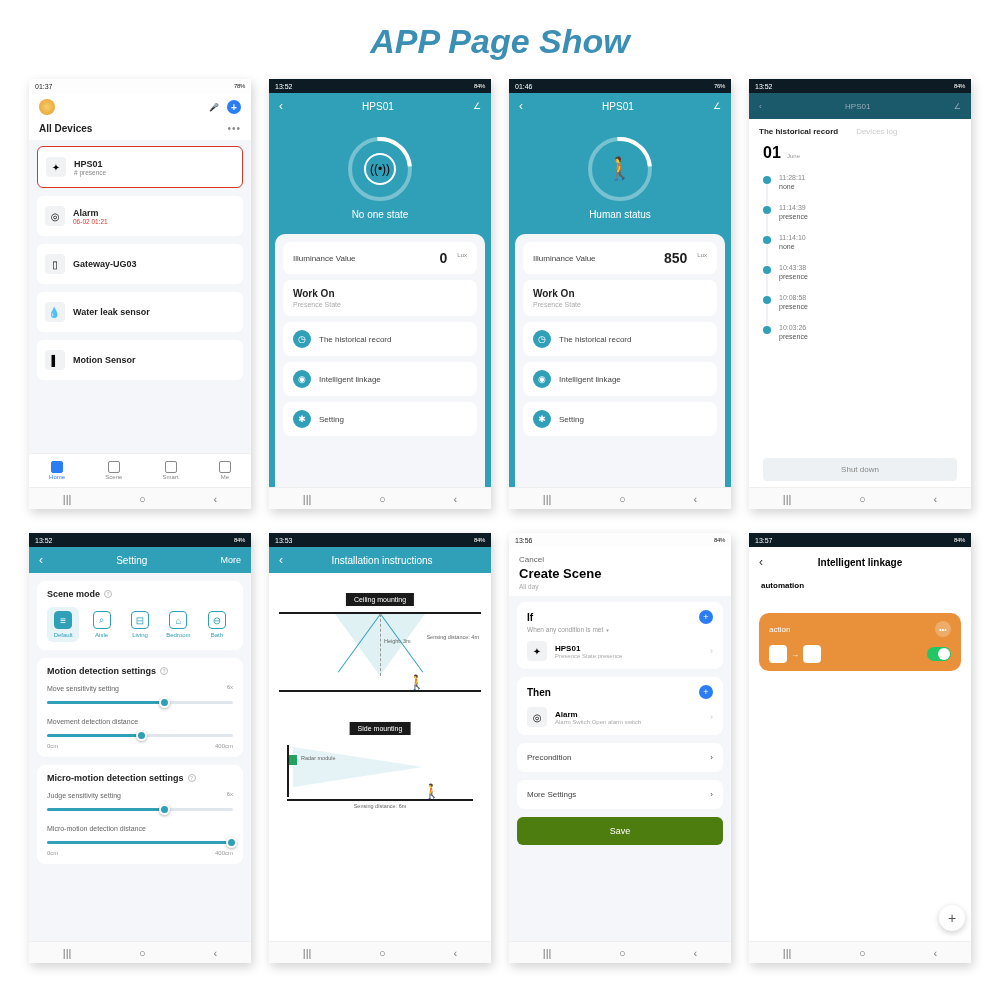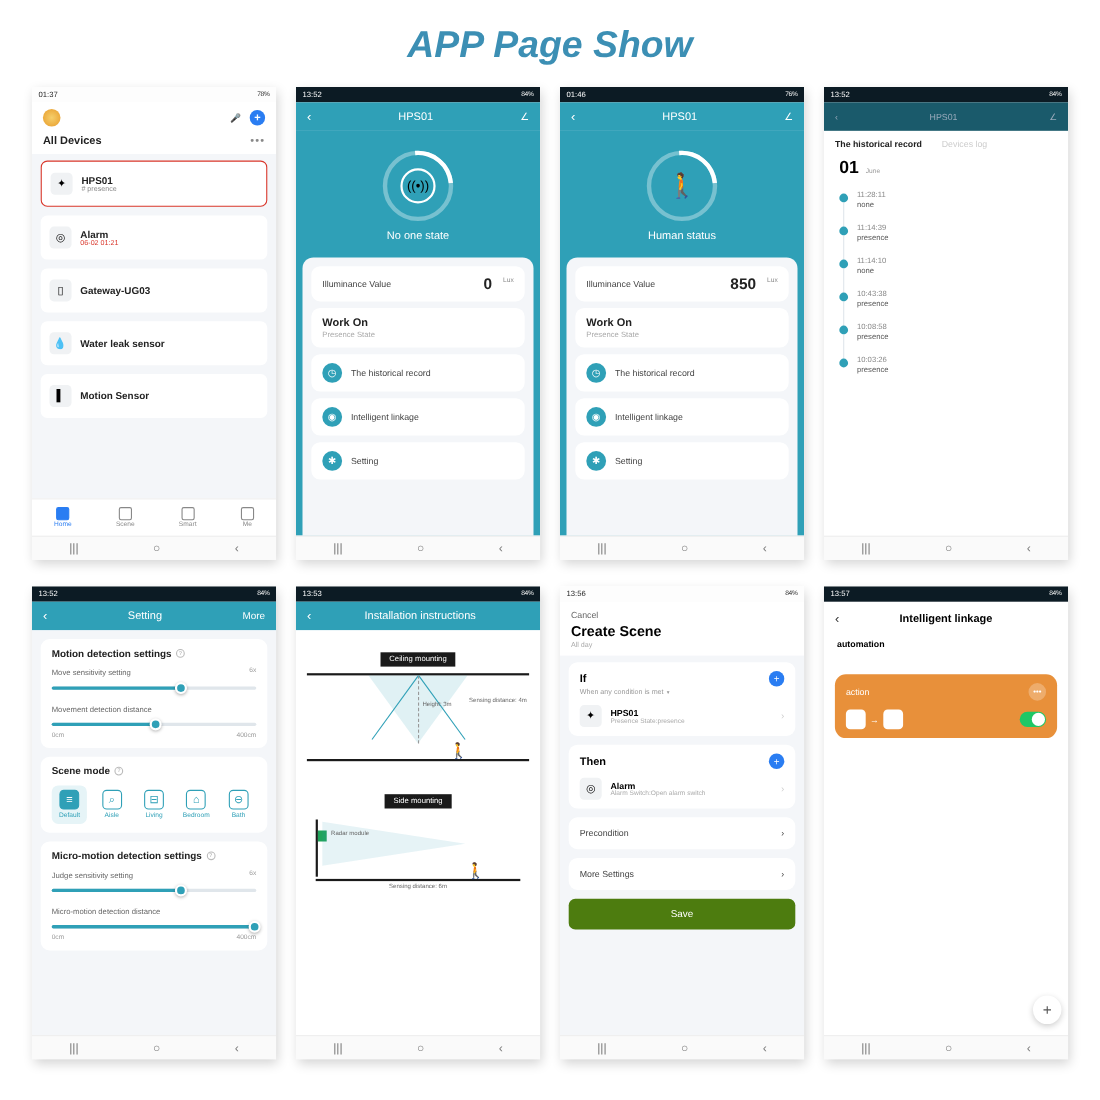--- a/index.html
+++ b/index.html
@@ -431,39 +431,68 @@
             </div>
           </div>
         <div class="hrow">
             <div class="hdot"></div>
             <div class="htxt">
               <div class="t">10:03:26</div>
               <div class="s">presence</div>
             </div>
           </div>
       </div>
+      <div class="shutbtn">Shut down</div>
     </div>
     <div class="androidnav">
         <span class="an">|||</span>
         <span class="an">○</span>
         <span class="an">‹</span>
       </div>
   </div>
 
   <div class="phone">
     <div class="statusbar dark">
       <span>13:52</span>
       <span class="sb-right">84%</span>
     </div>
     <div class="tealhdr">
       <span class="back">‹</span>
       <span class="ttl">Setting</span>
       <span class="edit">More</span>
     </div>
     <div class="s5-body">
+      <div class="scard">
+        <h5>
+            <span>Scene mode</span>
+            <span class="qmark">?</span>
+          </h5>
+        <div class="scenerow">
+          <div class="scene act">
+              <div class="sc-ico">≡</div>
+              <span>Default</span>
+            </div>
+          <div class="scene">
+              <div class="sc-ico">⌕</div>
+              <span>Aisle</span>
+            </div>
+          <div class="scene">
+              <div class="sc-ico">⊟</div>
+              <span>Living</span>
+            </div>
+          <div class="scene">
+              <div class="sc-ico">⌂</div>
+              <span>Bedroom</span>
+            </div>
+          <div class="scene">
+              <div class="sc-ico">⊖</div>
+              <span>Bath</span>
+            </div>
+        </div>
+      </div>
       <div class="scard">
         <h5>
             <span>Motion detection settings</span>
             <span class="qmark">?</span>
           </h5>
         <div class="slrow">
           <span class="slbl">Move sensitivity setting</span>
           <span class="smax">6x</span>
           <div class="slider">
               <div class="strack"></div>
@@ -474,48 +503,20 @@
         <div class="slrow">
           <span class="slbl">Movement detection distance</span>
           <div class="slider">
               <div class="strack"></div>
               <div class="sfill" style="width:50%"></div>
               <div class="sthumb" style="left:48%"></div>
             </div>
           <div class="srange">
               <span>0cm</span>
               <span>400cm</span>
-            </div>
-        </div>
-      </div>
-      <div class="scard">
-        <h5>
-            <span>Scene mode</span>
-            <span class="qmark">?</span>
-          </h5>
-        <div class="scenerow">
-          <div class="scene act">
-              <div class="sc-ico">≡</div>
-              <span>Default</span>
-            </div>
-          <div class="scene">
-              <div class="sc-ico">⌕</div>
-              <span>Aisle</span>
-            </div>
-          <div class="scene">
-              <div class="sc-ico">⊟</div>
-              <span>Living</span>
-            </div>
-          <div class="scene">
-              <div class="sc-ico">⌂</div>
-              <span>Bedroom</span>
-            </div>
-          <div class="scene">
-              <div class="sc-ico">⊖</div>
-              <span>Bath</span>
             </div>
         </div>
       </div>
       <div class="scard">
         <h5>
             <span>Micro-motion detection settings</span>
             <span class="qmark">?</span>
           </h5>
         <div class="slrow">
           <span class="slbl">Judge sensitivity setting</span>

